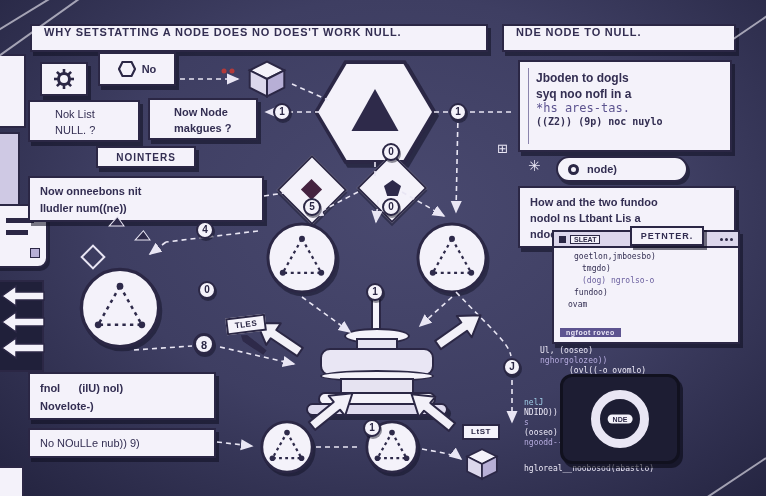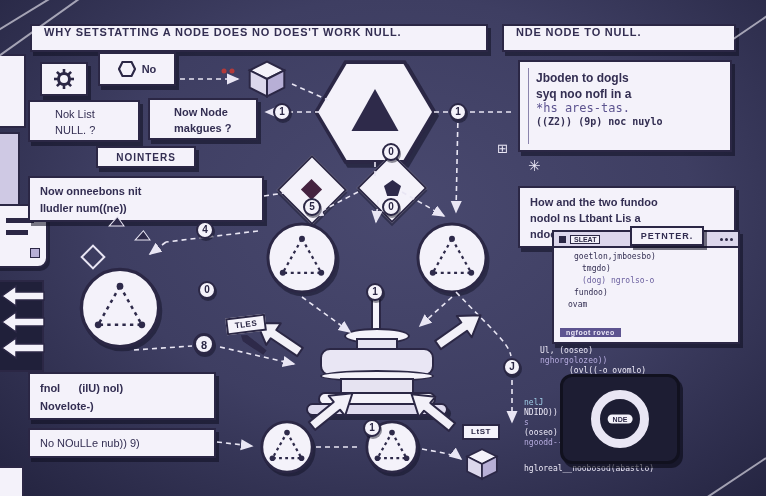--- a/index.html
+++ b/index.html
@@ -100,20 +100,24 @@
   <div class="box" style="left:518px;top:60px;width:214px;height:92px;padding:8px 10px 8px 16px">
     <div style="position:absolute;left:8px;top:6px;bottom:6px;width:0;border-left:1.5px solid #8b84ad"></div>
     <div style="font-size:12px;font-weight:bold;line-height:16px">Jboden to dogls</div>
     <div style="font-size:12px;font-weight:bold;line-height:16px">syq noo nofl in a</div>
     <div class="mono" style="font-size:12px;line-height:12px;color:#5d5490">*hs ares-tas.</div>
     <div class="mono" style="font-size:10px;font-weight:bold;line-height:16px">((Z2)) (9p) noc nuylo</div>
   </div>
 
   <div class="abs glyph" style="left:497px;top:141px;color:#e9e6f4;font-size:13px;z-index:2">⊞</div>
   <div class="abs glyph" style="left:528px;top:157px;color:#e9e6f4;font-size:15px;z-index:2">✳</div>
+  <div class="abs" style="left:556px;top:156px;width:132px;height:26px;background:#f4f2fa;border:2px solid #2b2745;border-radius:13px;display:flex;align-items:center;gap:8px;padding:0 10px;z-index:2;box-shadow:2px 3px 0 rgba(14,14,32,.5)">
+    <span style="width:11px;height:11px;border:3px solid #2b2745;border-radius:50%"></span>
+    <span style="font-weight:bold;font-size:11px;color:#332e52">node)</span>
+  </div>
 
   <div class="box" style="left:518px;top:186px;width:218px;height:62px;padding:6px 10px;font-size:11px;font-weight:bold;line-height:16px">
     <div>How and the two fundoo</div>
     <div>nodol ns Ltbant Lis a</div>
     <div>ndoe avomot</div>
   </div>
   <div class="box" style="left:630px;top:226px;width:74px;height:20px;display:flex;align-items:center;justify-content:center;font-size:9px;font-weight:bold;letter-spacing:1px;z-index:3">
     <span>PETNTER.</span>
   </div>
 

